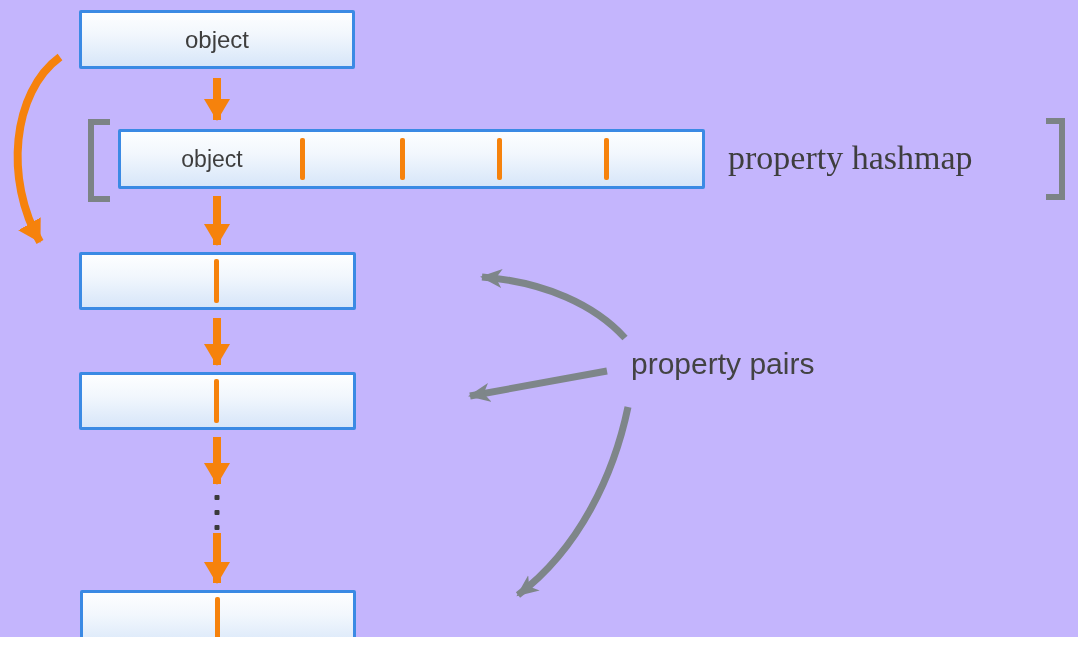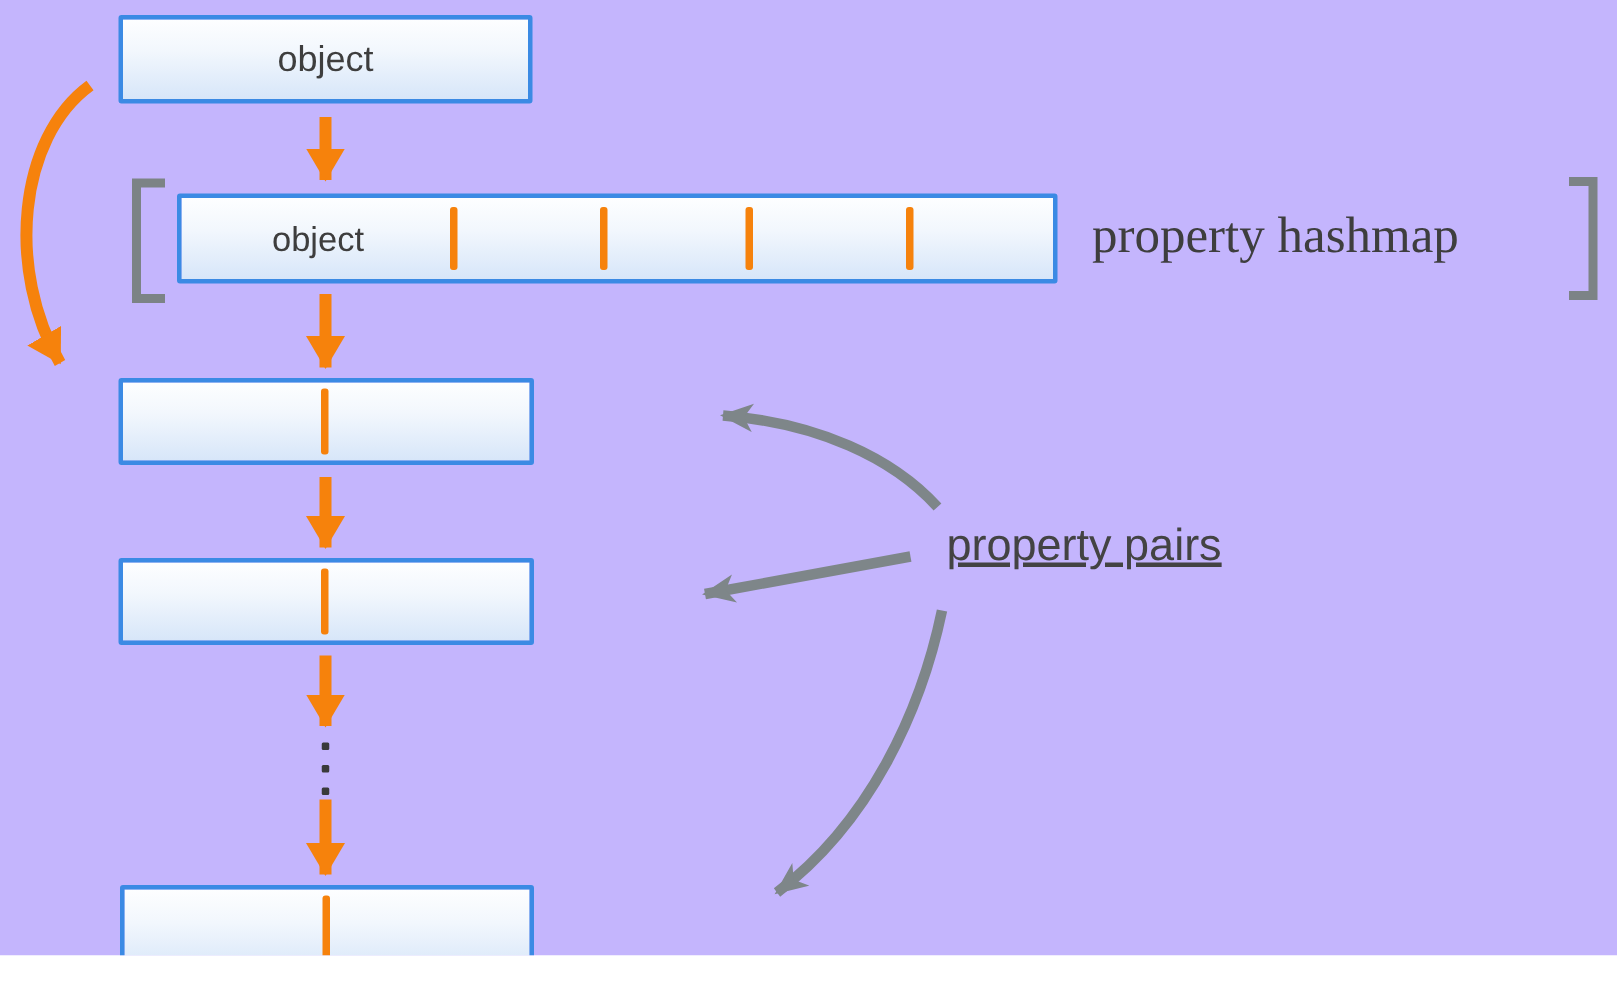--- a/index.html
+++ b/index.html
@@ -40,21 +40,21 @@
   .divider {
     position:absolute; width:5px; top:6px; bottom:6px;
     background:#f6820c; border-radius:2px;
   }
   .pair-box { left:79px; width:277px; height:58px; }
   .pair-box .divider { left:132px; top:4px; bottom:4px; }
   .caption {
     position:absolute; white-space:nowrap; color:#3e3e3e;
   }
   .hashmap-caption { left:728px; top:139px; font-size:34px;font-family:Liberation Serif, serif; }
-  .pairs-caption   { left:631px; top:347px; font-size:30px; color:#434343;text-decoration:underline; }
+  .pairs-caption   { left:631px; top:347px; font-size:30px; color:#434343; }
 </style>
 </head>
 <body>
 
 <div class="canvas">
 
   <svg class="layer" viewBox="0 0 1078 656">
     <defs>
       <marker id="oh" markerUnits="userSpaceOnUse" markerWidth="26" markerHeight="28" refX="21" refY="13" orient="auto">
         <path d="M0,0 L22,13 L0,26 Z" fill="#f6820c"></path>

